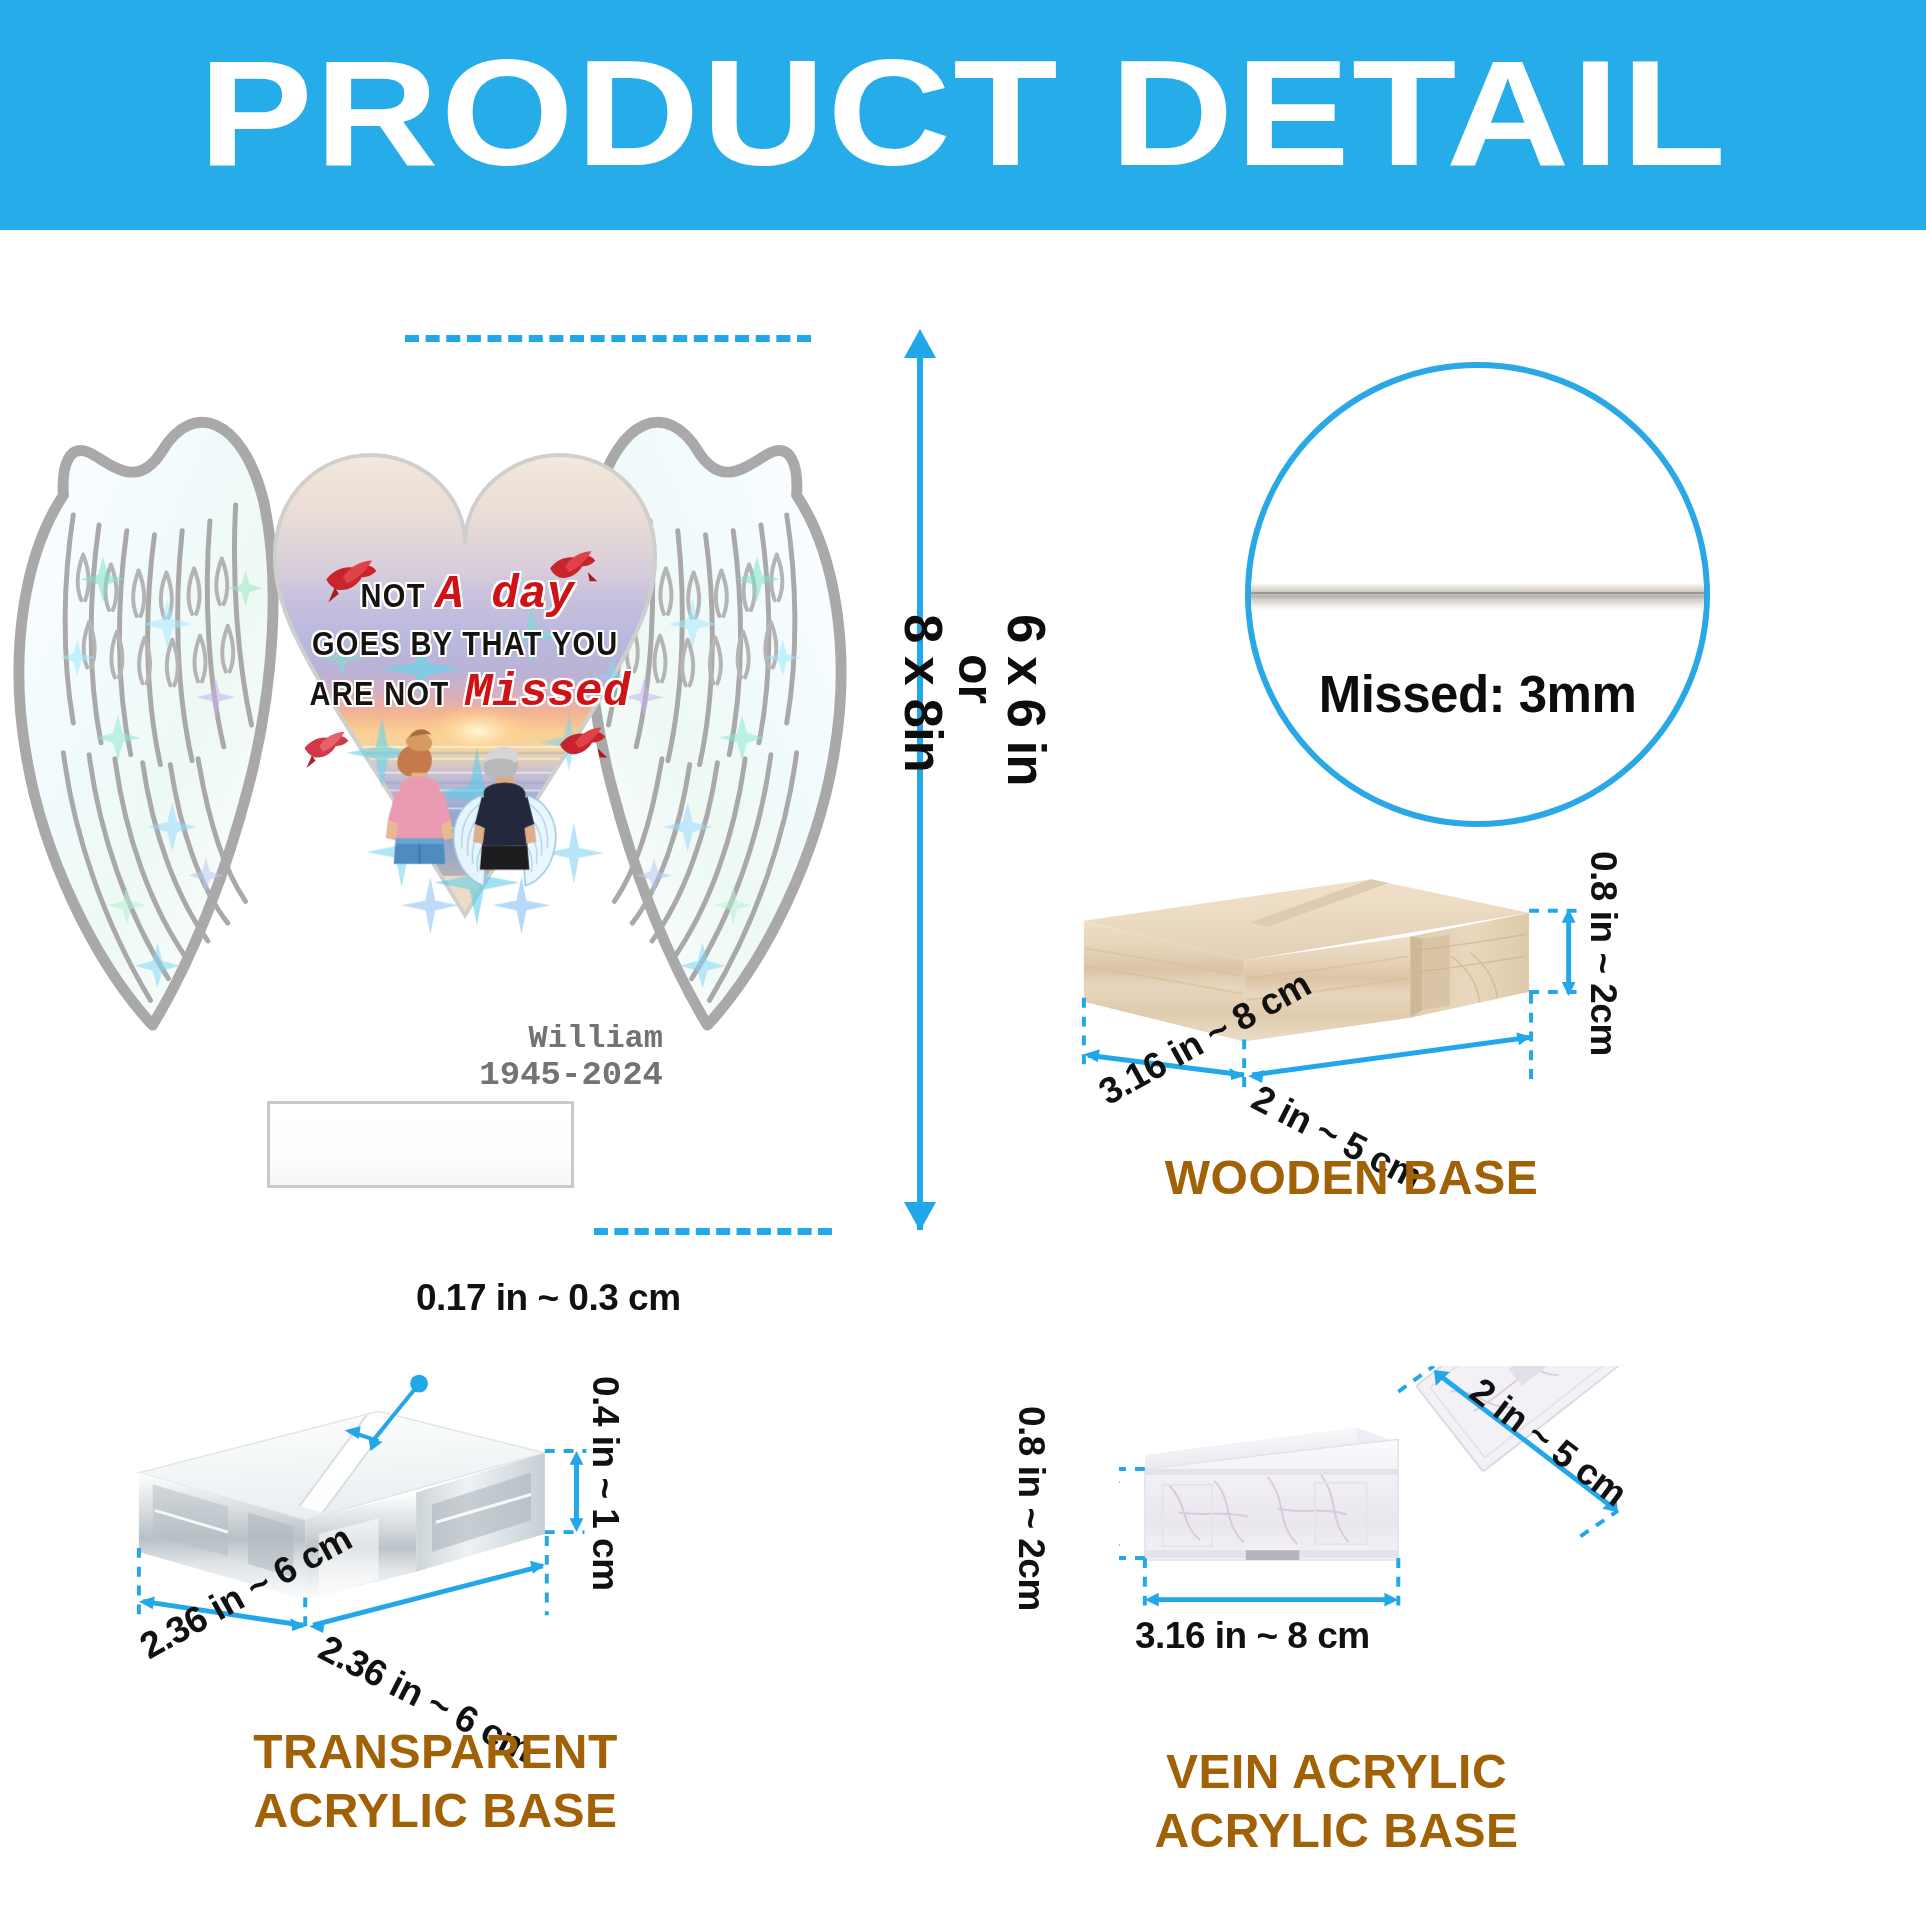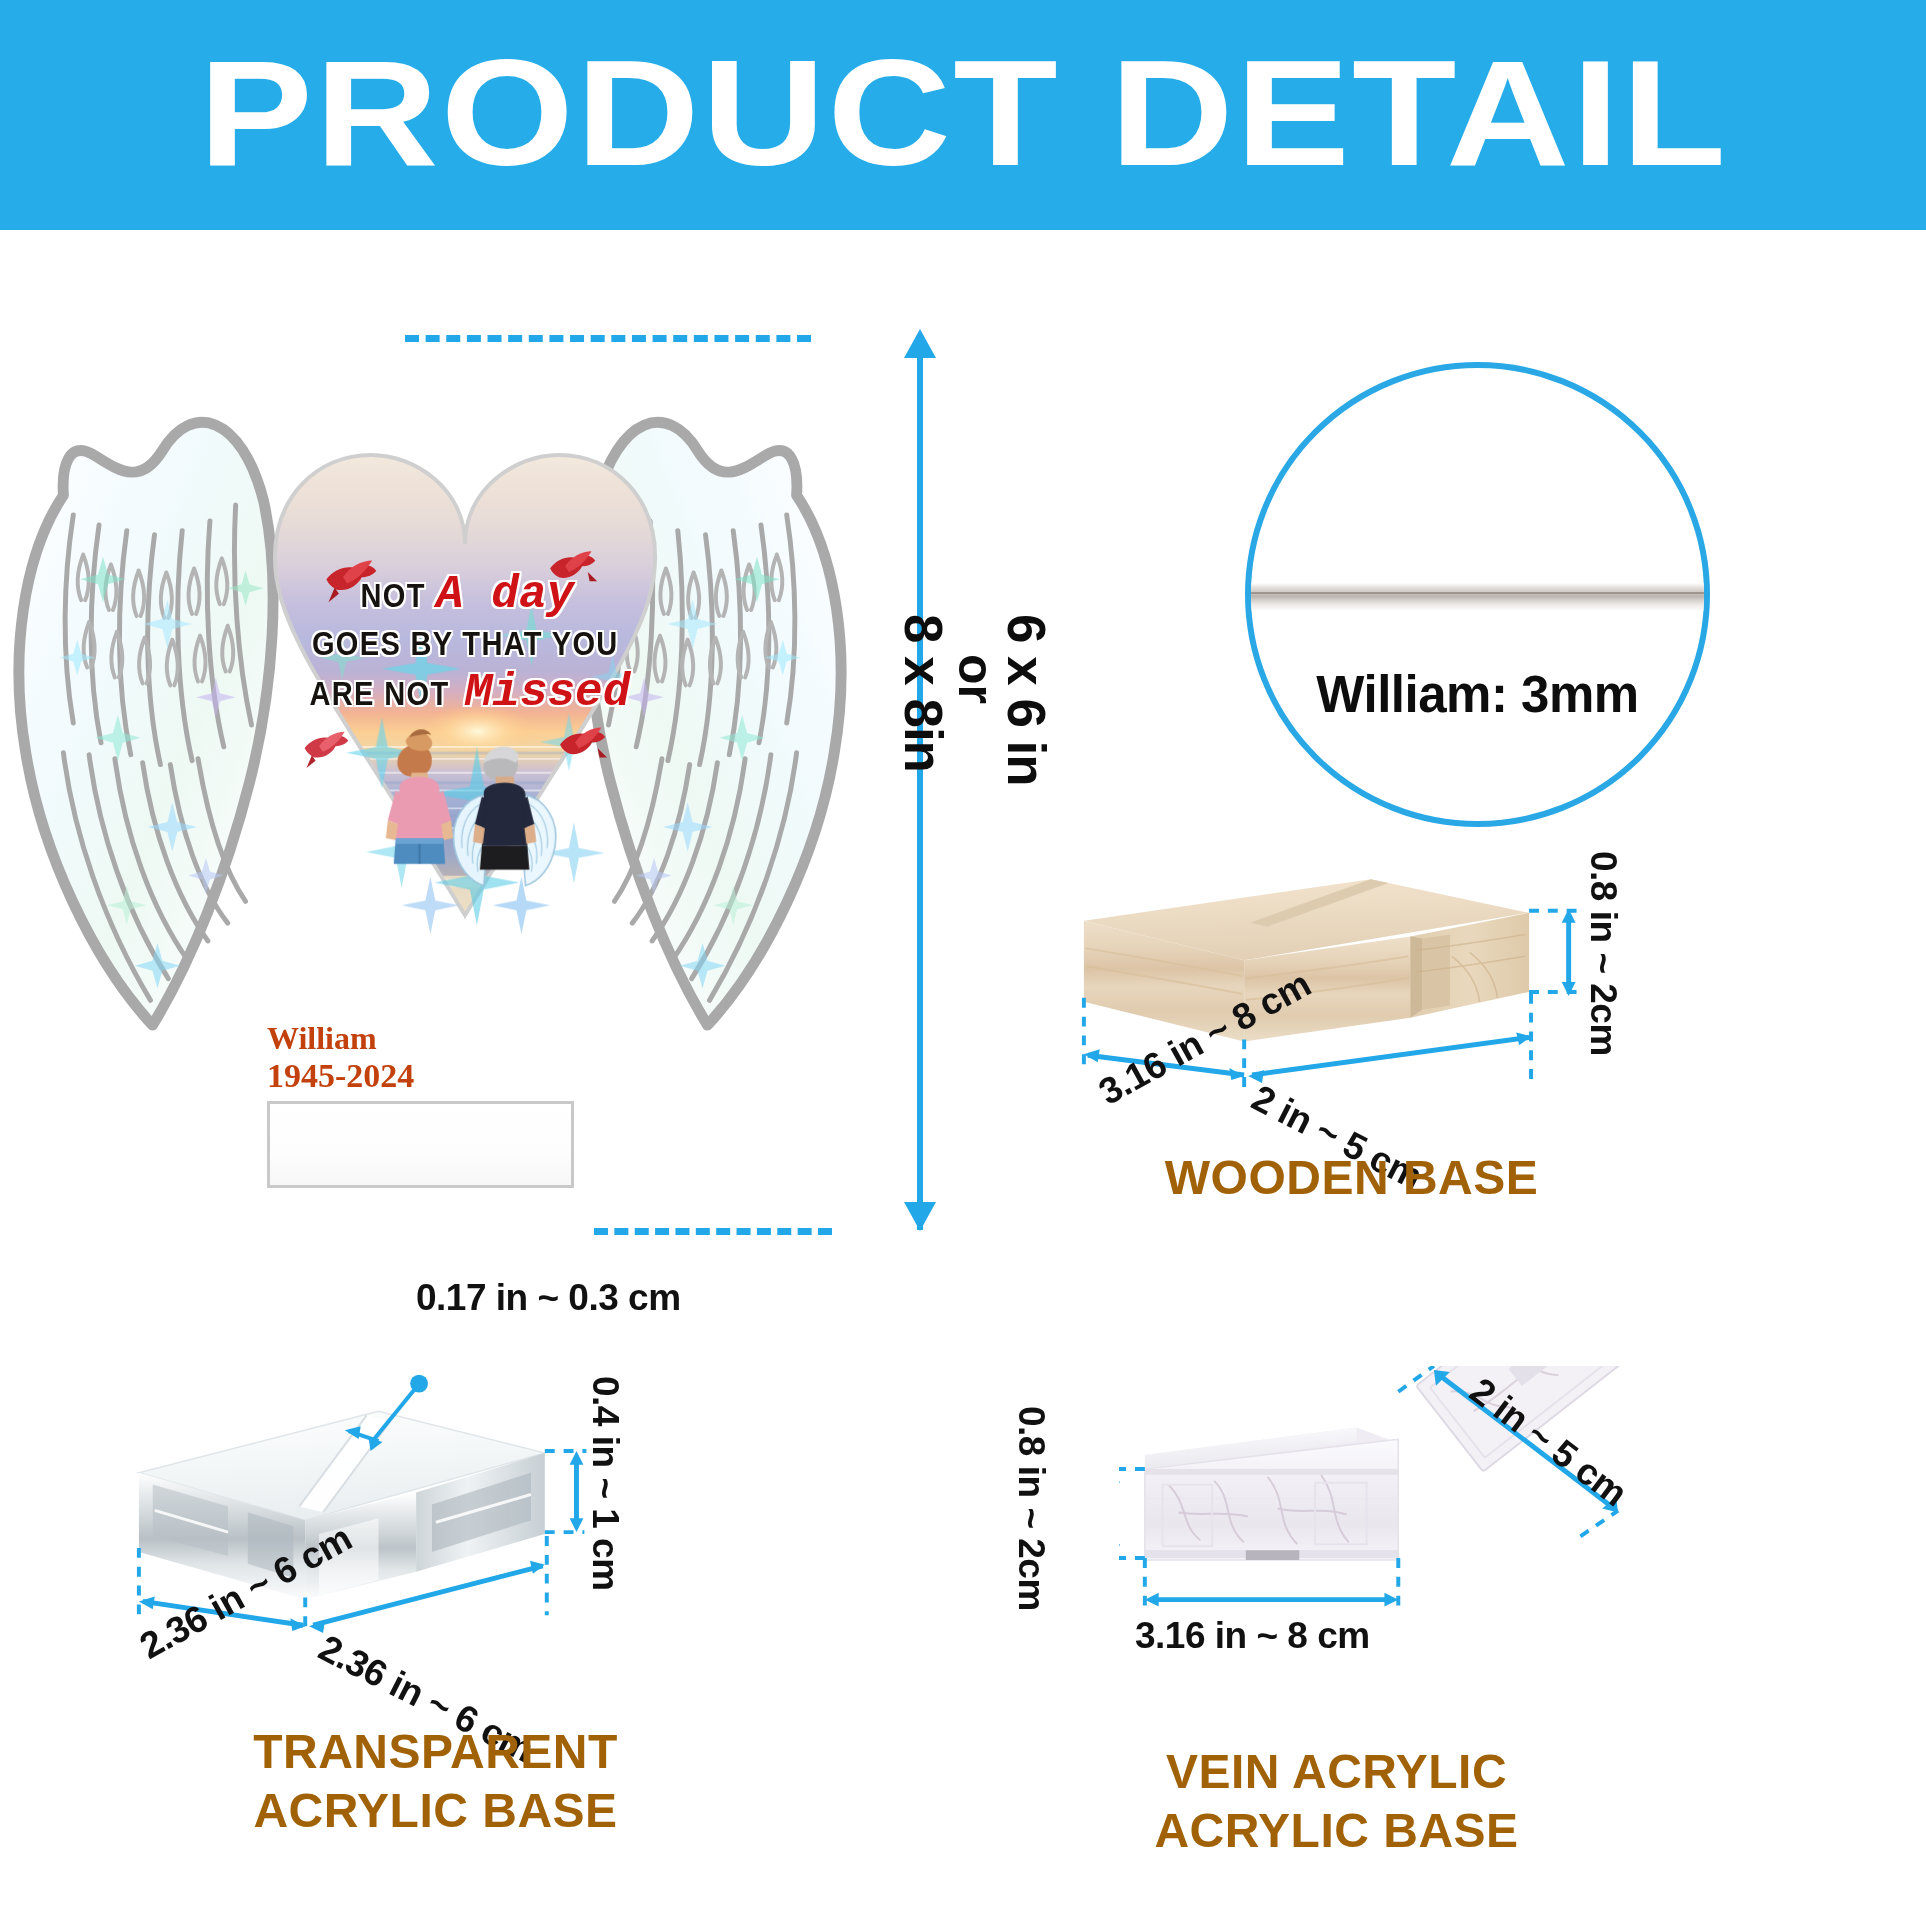--- a/index.html
+++ b/index.html
@@ -52,22 +52,22 @@
   .q-red {
     font-family:Liberation Mono, monospace; font-style:italic; font-weight:bold;
     font-size:46px; color:#cf1216; display:inline-block;
     text-shadow: -2px 0 #fff, 2px 0 #fff, 0 -2px #fff, 0 2px #fff,
                  -2px -2px #fff, 2px 2px #fff, -2px 2px #fff, 2px -2px #fff;
     margin-left:6px;
   }
 
   
   .name-txt {
-    position:absolute; left:327px; top:642px; width:297px; text-align:left;
-    font-family:Liberation Serif, serif; font-weight:bold; color:#c2410c;
+    position:absolute; left:327px; top:642px; width:297px; text-align:right;
+    font-family:Liberation Mono, monospace; font-weight:bold; color:#737373;
     font-size:32px; line-height:37px;
     text-shadow:-2px 0 #fff,2px 0 #fff,0 -2px #fff,0 2px #fff,-2px -2px #fff,2px 2px #fff,-2px 2px #fff,2px -2px #fff;
   }
   .name-dates { font-size:34px; display:block; }
 
   
   .stand {
     position:absolute; left:262px; top:715px; width:297px; height:89px;
     background:linear-gradient(180deg,#ffffff 0%,#fdfdfd 60%,#f7f7f7 100%);
     border:3px solid #c9c9c9;
@@ -409,21 +409,21 @@
         <span>William</span>
         <span class="name-dates">1945-2024</span>
       </div>
 
       <div class="stand" style="left:213px; top:715px; width:307px; height:87px;"></div>
     </div>
   </div>
 
   <div class="circle">
     <div class="acr-edge"></div>
-    <div class="acr-label">William: 3mm</div>
+    <div class="acr-label">Missed: 3mm</div>
   </div>
 
   <div id="wood">
     <svg width="554" height="248" viewBox="0 0 560 250">
       <defs>
         <linearGradient id="woodTop" x1="0" y1="0" x2="0.2" y2="1">
           <stop offset="0%" stop-color="#f3e3cd"></stop>
           <stop offset="45%" stop-color="#ecdcc4"></stop>
           <stop offset="100%" stop-color="#e3d0b6"></stop>
         </linearGradient>

